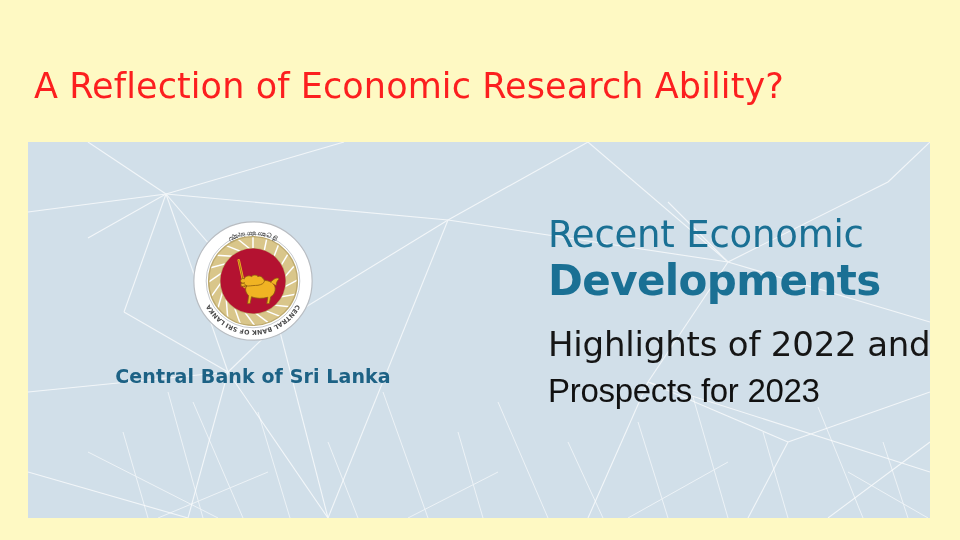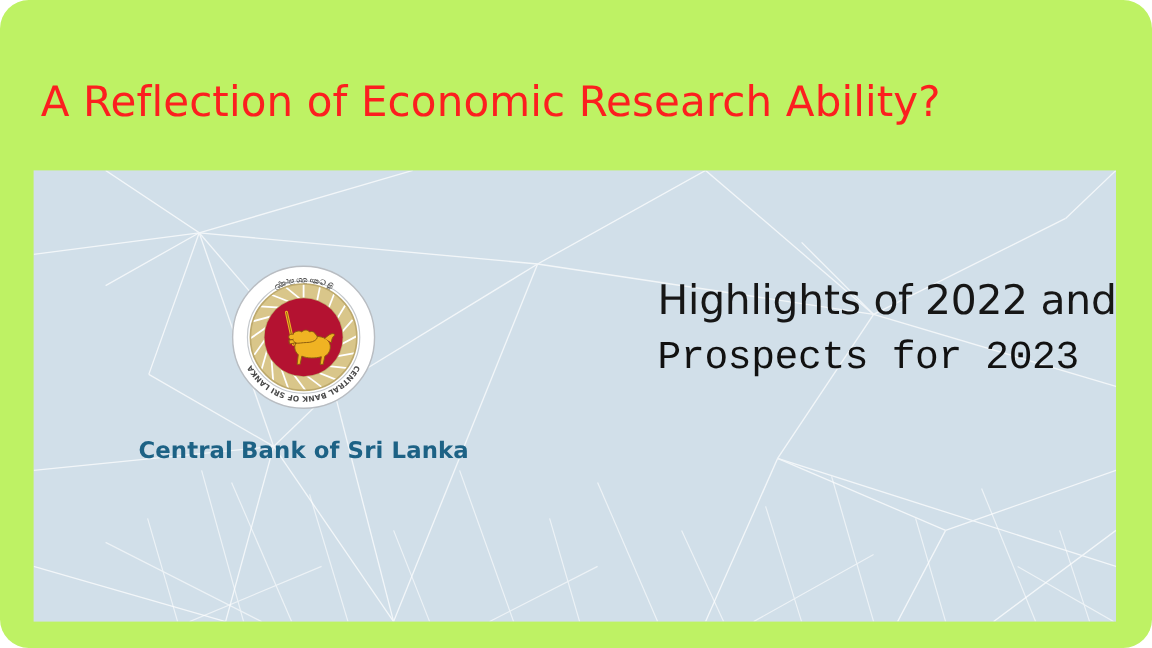--- a/index.html
+++ b/index.html
@@ -13,22 +13,21 @@
     overflow: hidden;
     font-family: "Liberation Sans", sans-serif;
     position: relative;
   }
 
   #slide-root {
     position: absolute;
     left: 0; top: 0;
     width: 960px;
     height: 540px;
-    background: #bef264;
-    border-radius: 24px;
+    background: #fef9c3;
   }
 
   
   #annotation-title {
     position: absolute;
     left: 34px;
     top: 66px;
     width: 890px;
     font-family: "DejaVu Sans", sans-serif;
     font-size: 35px;
@@ -110,21 +109,21 @@
     margin-top: 17px;
     font-family: "DejaVu Sans", sans-serif;
     font-size: 34px;
     font-weight: 400;
     color: #161616;
     line-height: 1.2;
     letter-spacing: -0.2px;
   }
   #cover-subtitle-2 {
     margin-top: 7px;
-    font-family: Liberation Mono, monospace;
+    font-family: Liberation Sans, sans-serif;
     font-size: 33px;
     font-weight: 400;
     color: #111111;
     line-height: 1.2;
     letter-spacing: -0.3px;
   }
 </style>
 </head>
 <body>
 
@@ -265,18 +264,20 @@
           <path d="M61 67.5 C58.5 67 57 68.5 57.5 70.5 C58 72 59.8 72.5 61.2 71.8"></path>
         </g>
       </svg>
 
       <div id="brand-caption">
         <span class="line">Central Bank of Sri Lanka</span>
       </div>
     </div>
 
     <div id="cover-text-block">
+      <div id="cover-title-1" class="cover-line">Recent Economic</div>
+      <div id="cover-title-2" class="cover-line">Developments</div>
       <div id="cover-subtitle-1" class="cover-line">Highlights of 2022 and</div>
       <div id="cover-subtitle-2" class="cover-line">Prospects for 2023</div>
     </div>
 
   </div>
 </div>
 
 </body></html>

